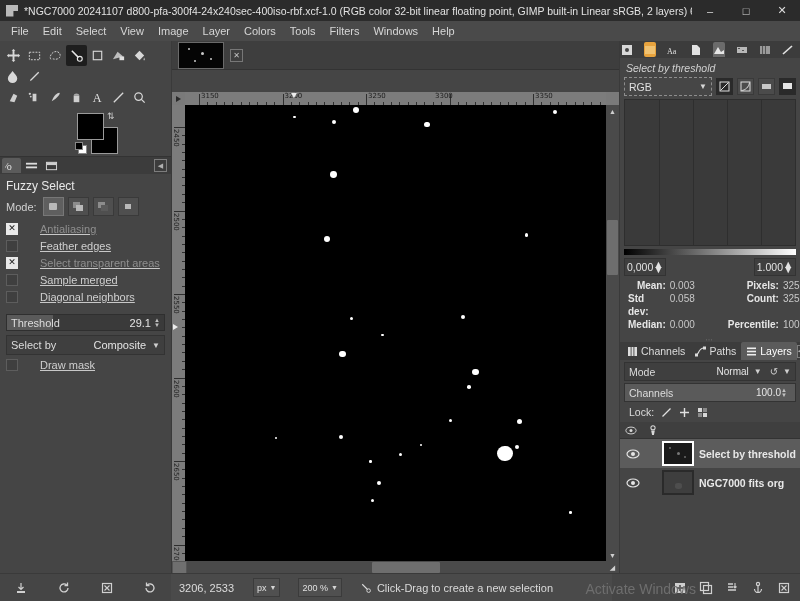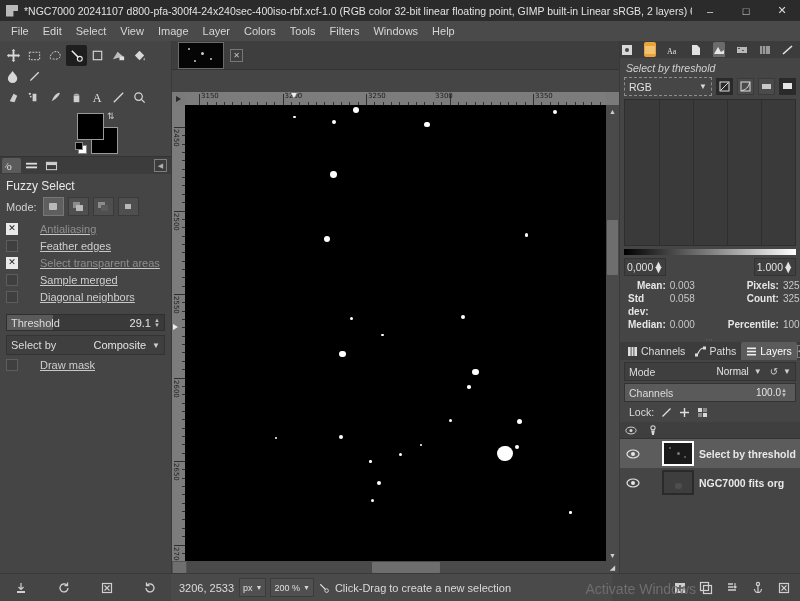--- a/index.html
+++ b/index.html
@@ -94,21 +94,21 @@
   .vscroll .thumb{position:absolute;left:1px;right:1px;background:#6e6e6e;border-radius:1px;}
   .vscroll .up,.vscroll .dn{position:absolute;left:0;width:13px;height:12px;display:flex;align-items:center;justify-content:center;color:#cfcfcf;font-size:7px;}
   .vscroll .up{top:0}.vscroll .dn{bottom:0}
   .quickmask{width:13px;height:13px;background:#6f6f6f;border:1px solid #555;}
   .bot-row{display:flex;height:13px;}
   .hscroll{flex:1;background:#4a4a4a;position:relative;}
   .hscroll .thumb{position:absolute;top:1px;bottom:1px;background:#6e6e6e;border-radius:1px;}
   .navbtn{width:13px;height:13px;display:flex;align-items:center;justify-content:center;color:#d0d0d0;font-size:7px;background:#4a4a4a;}
 
   
-  .statusbar{position:absolute;left:171px;right:180px;bottom:0;height:27px;background:#4a4a4a;display:flex;align-items:center;gap:4px;padding-left:8px;border-top:1px solid #3a3a3a;}
+  .statusbar{position:absolute;left:171px;right:180px;bottom:0;height:27px;background:#4a4a4a;display:flex;align-items:center;gap:18px;padding-left:8px;border-top:1px solid #3a3a3a;}
   .pos{font-size:11px;color:#dcdcdc;min-width:56px;}
   .unitsel,.zoomsel{height:17px;background:#505050;border:1px solid #3b3b3b;display:flex;align-items:center;padding:0 3px;gap:3px;}
   .unitsel span,.zoomsel span{font-size:9px;color:#e0e0e0;}
   .zoomsel .zarr,.unitsel .uarr{font-size:7px;color:#d5d5d5;}
   .hint{display:flex;align-items:center;gap:5px;font-size:11px;color:#dadada;}
 
   
   .leftbottom{position:absolute;left:0;bottom:0;width:171px;height:27px;background:#454545;display:flex;align-items:center;justify-content:space-around;border-top:1px solid #3a3a3a;}
   .lb-btn{width:18px;height:18px;display:flex;align-items:center;justify-content:center;}
 

